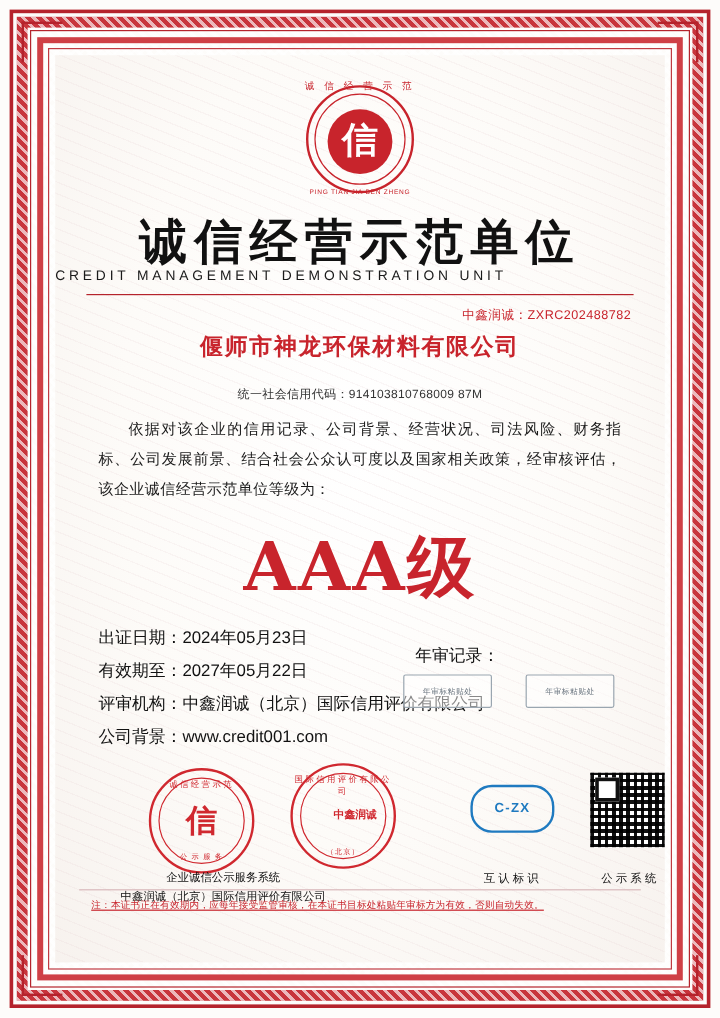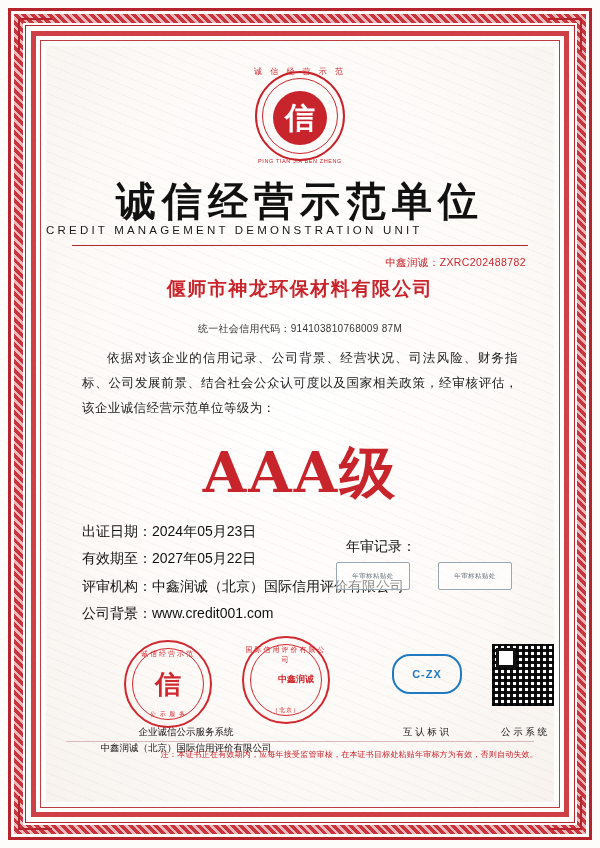--- a/index.html
+++ b/index.html
@@ -269,22 +269,22 @@
   .qr::after{
     content:"";position:absolute;left:4px;top:4px;width:14px;height:14px;
     border:3px solid #111;background:#fff;
   }
   .qr-label{
     position:absolute;left:426px;top:88px;width:104px;
     text-align:center;font-size:9.5px;color:#111;
   }
 
   .footnote{
-    position:absolute;left:30px;right:16px;bottom:8px;
-    font-size:8px;color:#c8242c;text-align:right;letter-spacing:.2px;
+    position:absolute;left:30px;right:30px;bottom:8px;
+    font-size:8px;color:#c8242c;text-align:left;letter-spacing:.2px;text-decoration:underline;
   }
   .footnote-rule{
     position:absolute;left:20px;right:20px;bottom:26px;
     height:1px;background:#d9b9bb;
   }
 </style>
 </head>
 <body>
 
 <div class="page">

